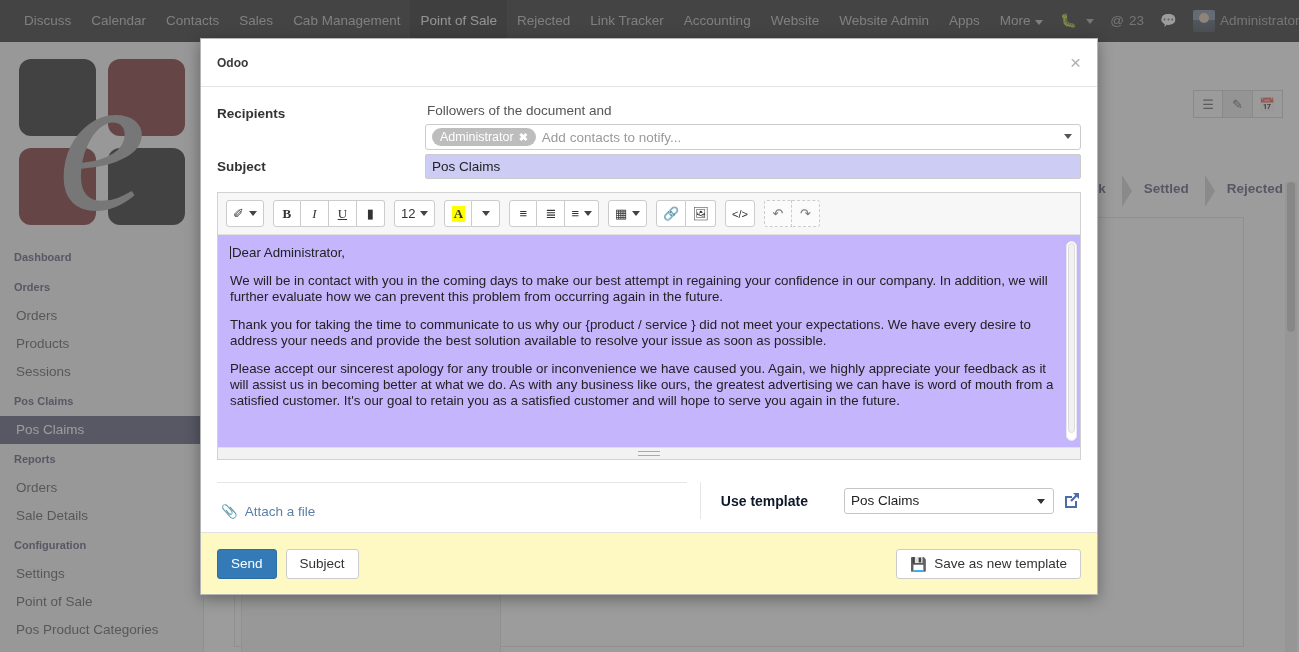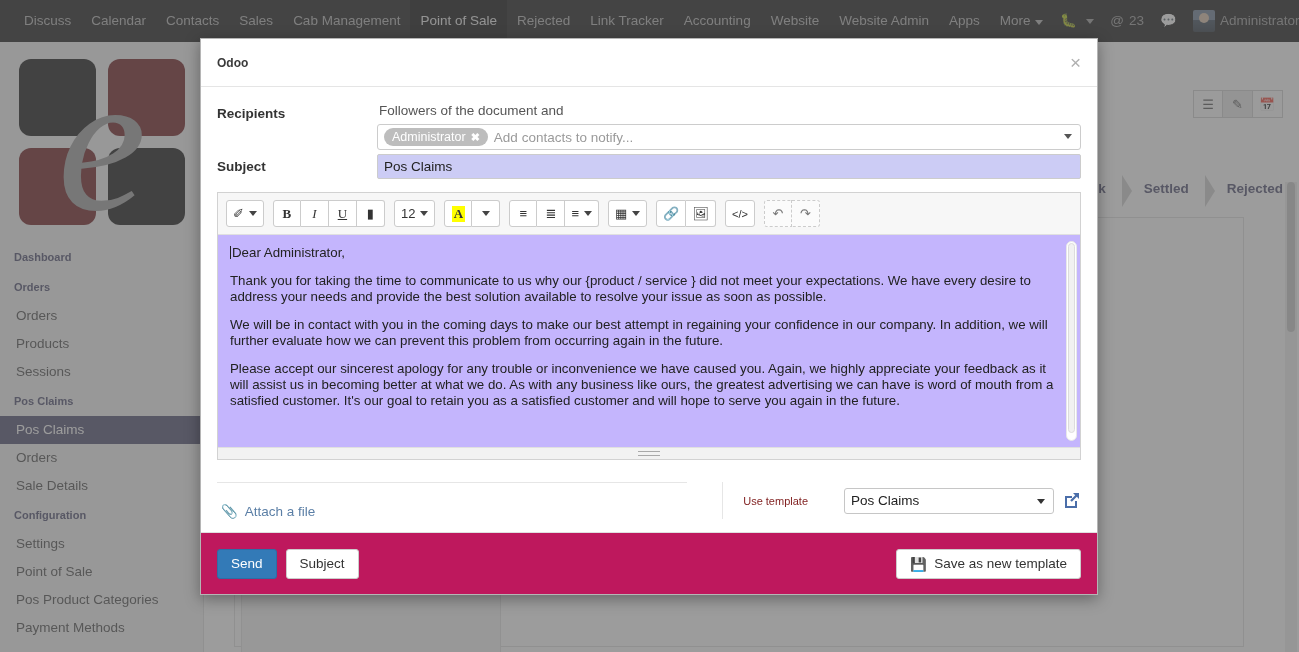--- a/index.html
+++ b/index.html
@@ -118,21 +118,21 @@
     margin-left: auto; font-size: 19px; color: #b0b0b0; line-height: 1; cursor: pointer;
     font-family: "Liberation Sans", sans-serif;
   }
   .modal-body { flex: 1 1 auto; padding: 14px 16px 0 16px; overflow: hidden; position: relative; }
 
   .frow { display: flex; align-items: flex-start; margin-bottom: 4px; }
   .flabel {
     width: 160px; flex: 0 0 160px; font-size: 13.5px; font-weight: bold; color: #333;
     padding-top: 5px;
   }
-  .fctl { flex: 1 1 auto; }
+  .fctl { flex: 1 1 auto; margin-left: 48px; }
   .muted-line { font-size: 13.5px; color: #555; padding: 2px 0 6px 2px; }
 
   .tagbox {
     border: 1px solid #ccc; border-radius: 3px; background: #fff; height: 26px;
     display: flex; align-items: center; padding: 0 6px; position: relative;
   }
   .tag {
     background: #bdbdbd; color: #fff; border-radius: 11px; height: 18px;
     display: inline-flex; align-items: center; padding: 0 8px; font-size: 12.5px; margin-right: 6px;
   }
@@ -184,34 +184,34 @@
   .ed-resize { height: 12px; background: #f2f2f2; border-top: 1px solid #e0e0e0;
                display:flex; align-items:center; justify-content:center; }
   .ed-resize span { width: 22px; height: 5px; border-top:1px solid #a9a9a9; border-bottom:1px solid #a9a9a9; display:block; }
 
   
   .lower { display: flex; margin-top: 22px; }
   .lower-left { width: 470px; padding-top: 12px; border-top: 1px solid #e6e6e6; }
   .attach { color: #5b7fa6; font-size: 13.5px; display:flex; align-items:center; gap:7px; cursor:pointer; padding: 8px 4px 0 4px;}
   .lower-spacer { flex: 1 1 auto; }
   .lower-right { display:flex; align-items:center; padding-left: 20px; border-left: 1px solid #e6e6e6; }
-  .ut-label { font-size: 11px; font-weight: normal; color: #7f1d1d; margin-right: 36px; white-space: nowrap; }
+  .ut-label { font-size: 14px; font-weight: bold; color: #0f172a; margin-right: 36px; white-space: nowrap; }
   .tmpl-select {
     width: 210px; height: 26px; border: 1px solid #c6c6c6; border-radius: 3px; background: #fff;
     font-size: 13.5px; color: #222; padding: 0 6px; position: relative;
     display: flex; align-items: center;
   }
   .tmpl-select .tb-caret {
     position:absolute; right: 8px; top: 10px; width:0;height:0;
     border-left:4px solid transparent; border-right:4px solid transparent; border-top:5px solid #333;
   }
   .ext-link { margin-left: 8px; color: #4b6ea9; cursor: pointer; display:flex; }
 
   .modal-footer {
-    flex: 0 0 auto; height: 62px; border-top: 1px solid #e0e0e0; background: #be185d;
+    flex: 0 0 auto; height: 62px; border-top: 1px solid #e0e0e0; background: #fef9c3;
     display: flex; align-items: center; padding: 0 16px;
   }
   .btn {
     height: 30px; border-radius: 3px; font-size: 13.5px; padding: 0 13px; cursor: pointer;
     display: inline-flex; align-items: center; gap: 7px;
     font-family: "Liberation Sans", sans-serif;
   }
   .btn-primary { background: #337ab7; border: 1px solid #2e6da4; color: #fff; }
   .btn-default { background: #fff; border: 1px solid #ccc; color: #333; margin-left: 9px; }
   .btn-right { margin-left: auto; }
@@ -237,20 +237,21 @@
       <div class="sb-head">Dashboard</div>
 
       <div class="sb-head">Orders</div>
       <div class="sb-item">Orders</div>
       <div class="sb-item">Products</div>
       <div class="sb-item">Sessions</div>
 
       <div class="sb-head">Pos Claims</div>
       <div class="sb-item active">Pos Claims</div>
 
+      <div class="sb-head">Reports</div>
       <div class="sb-item">Orders</div>
       <div class="sb-item">Sale Details</div>
 
       <div class="sb-head">Configuration</div>
       <div class="sb-item">Settings</div>
       <div class="sb-item">Point of Sale</div>
       <div class="sb-item">Pos Product Categories</div>
       <div class="sb-item">Payment Methods</div>
     </div>
 
@@ -401,22 +402,22 @@
           </div>
 
           <div class="bgrp">
             <div class="tbtn dashed">↶</div>
             <div class="tbtn dashed">↷</div>
           </div>
         </div>
 
         <div class="ed-area">
           <p><span class="ed-caret"></span><span>Dear Administrator,</span></p>
+          <p>We will be in contact with you in the coming days to make our best attempt in regaining your confidence in our company. In addition, we will further evaluate how we can prevent this problem from occurring again in the future.</p>
           <p>Thank you for taking the time to communicate to us why our {product / service } did not meet your expectations. We have every desire to address your needs and provide the best solution available to resolve your issue as soon as possible.</p>
-          <p>We will be in contact with you in the coming days to make our best attempt in regaining your confidence in our company. In addition, we will further evaluate how we can prevent this problem from occurring again in the future.</p>
           <p>Please accept our sincerest apology for any trouble or inconvenience we have caused you. Again, we highly appreciate your feedback as it will assist us in becoming better at what we do. As with any business like ours, the greatest advertising we can have is word of mouth from a satisfied customer. It's our goal to retain you as a satisfied customer and will hope to serve you again in the future.</p>
           <div class="ed-scroll">
               <i></i>
             </div>
         </div>
 
         <div class="ed-resize">
             <span></span>
           </div>
       </div>

